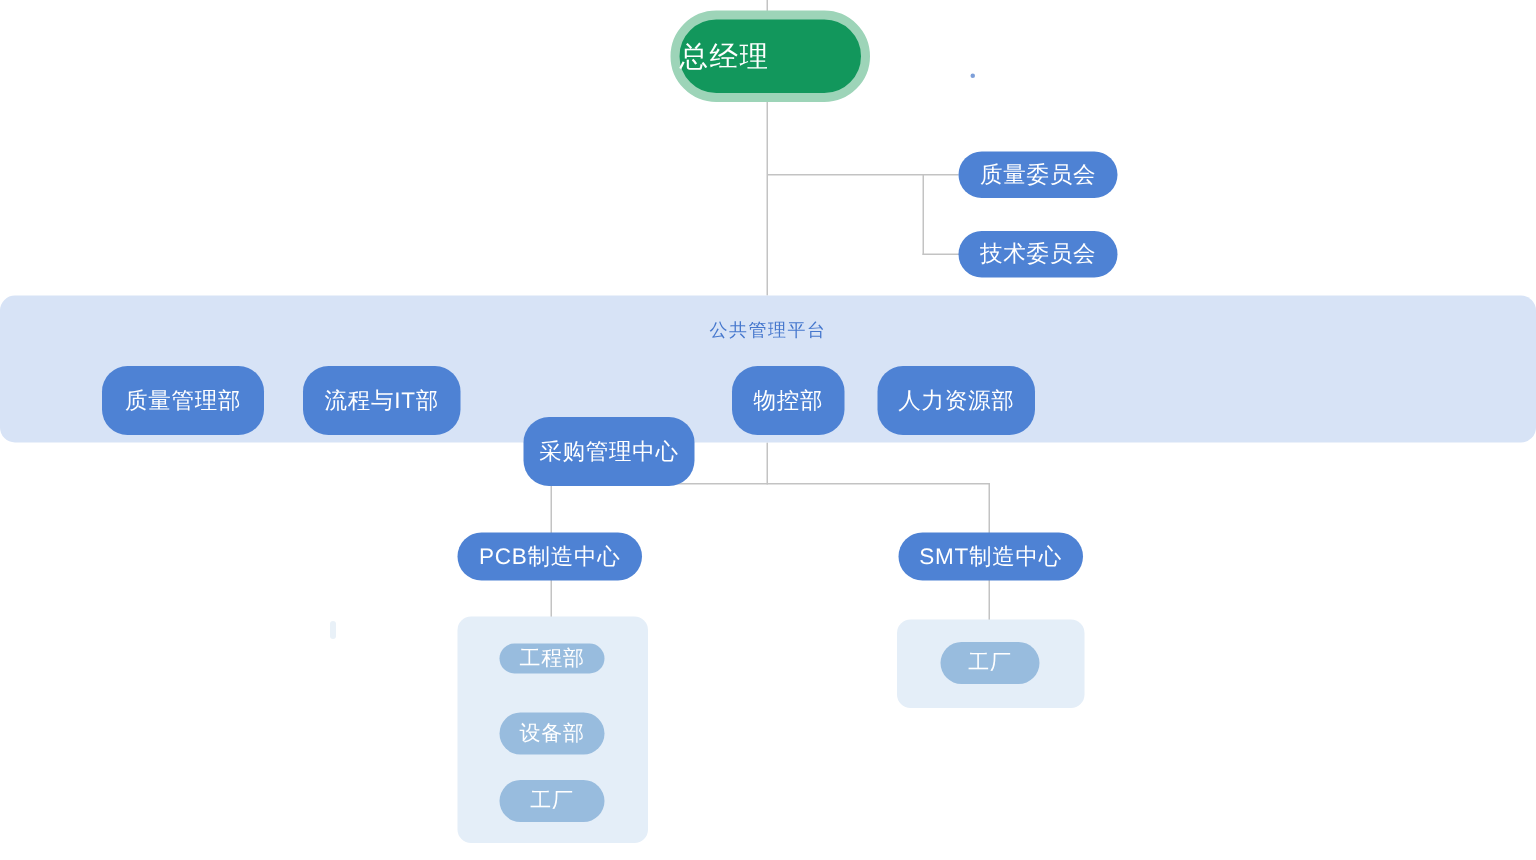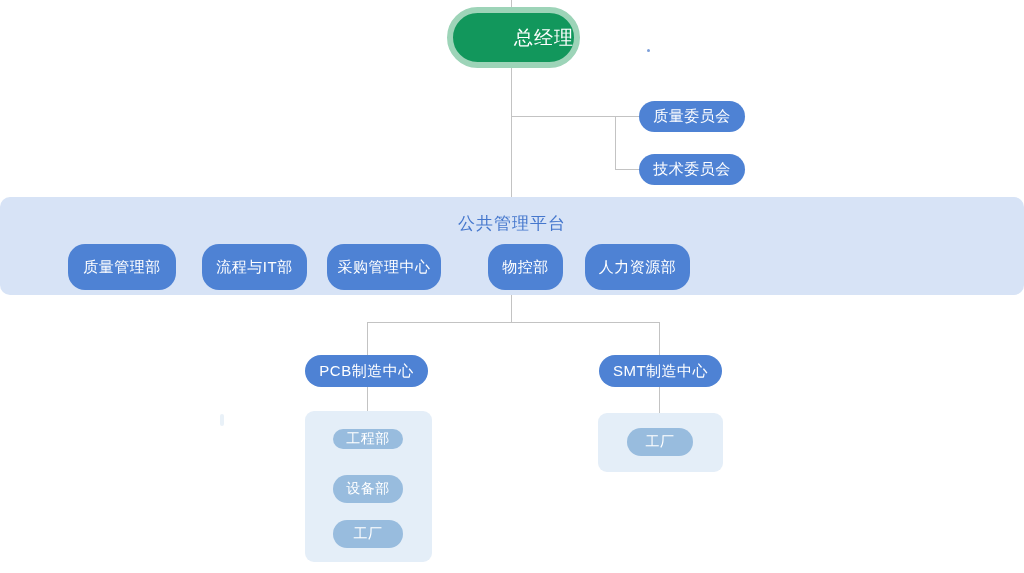--- a/index.html
+++ b/index.html
@@ -22,30 +22,30 @@
   .line{position:absolute;background:var(--line);}
   .pill{
     position:absolute;display:flex;align-items:center;justify-content:center;
     background:var(--node-blue);color:var(--text-light);
     font-size:15px;border-radius:17px;white-space:nowrap;letter-spacing:0.5px;
   }
   .root-pill{
     position:absolute;left:447px;top:7px;width:133px;height:61px;
     box-sizing:border-box;border:6px solid var(--root-ring);
     background:var(--root-green);border-radius:40px;
-    display:flex;align-items:center;justify-content:flex-end;
+    display:flex;align-items:center;justify-content:flex-start;
     color:var(--text-light);font-size:19px;letter-spacing:1px;
   }
   .band{
     position:absolute;left:0;top:197px;width:1024px;height:98px;
     background:var(--band-bg);border-radius:10px;
   }
   .band-label{
     position:absolute;left:0;top:212px;width:1024px;text-align:center;
-    color:var(--band-label);font-size:17px;letter-spacing:1px;
+    color:var(--band-label);font-size:12px;letter-spacing:1px;
   }
   .dept{top:244px;height:46px;}
   .mfg{top:355px;height:32px;border-radius:16px;}
   .sub-container{
     position:absolute;background:var(--container-bg);border-radius:9px;
   }
   .sub-pill{
     position:absolute;display:flex;align-items:center;justify-content:center;
     background:var(--subnode-blue);color:var(--text-light);
     font-size:14px;border-radius:14px;white-space:nowrap;letter-spacing:0.5px;
@@ -89,21 +89,21 @@
 
   <div class="band"></div>
   <div class="band-label">公共管理平台</div>
 
   <div class="pill dept" style="left:68px;width:108px;">
     <span>质量管理部</span>
   </div>
   <div class="pill dept" style="left:202px;width:105px;">
     <span>流程与IT部</span>
   </div>
-  <div class="pill dept" style="left:327px;width:114px;">
+  <div class="pill dept" style="left:349px;width:114px;margin-top:34px;">
     <span>采购管理中心</span>
   </div>
   <div class="pill dept" style="left:585px;width:105px;">
     <span>人力资源部</span>
   </div>
   <div class="pill dept" style="left:488px;width:75px;">
     <span>物控部</span>
   </div>
 
   <div class="pill mfg" style="left:305px;width:123px;">

